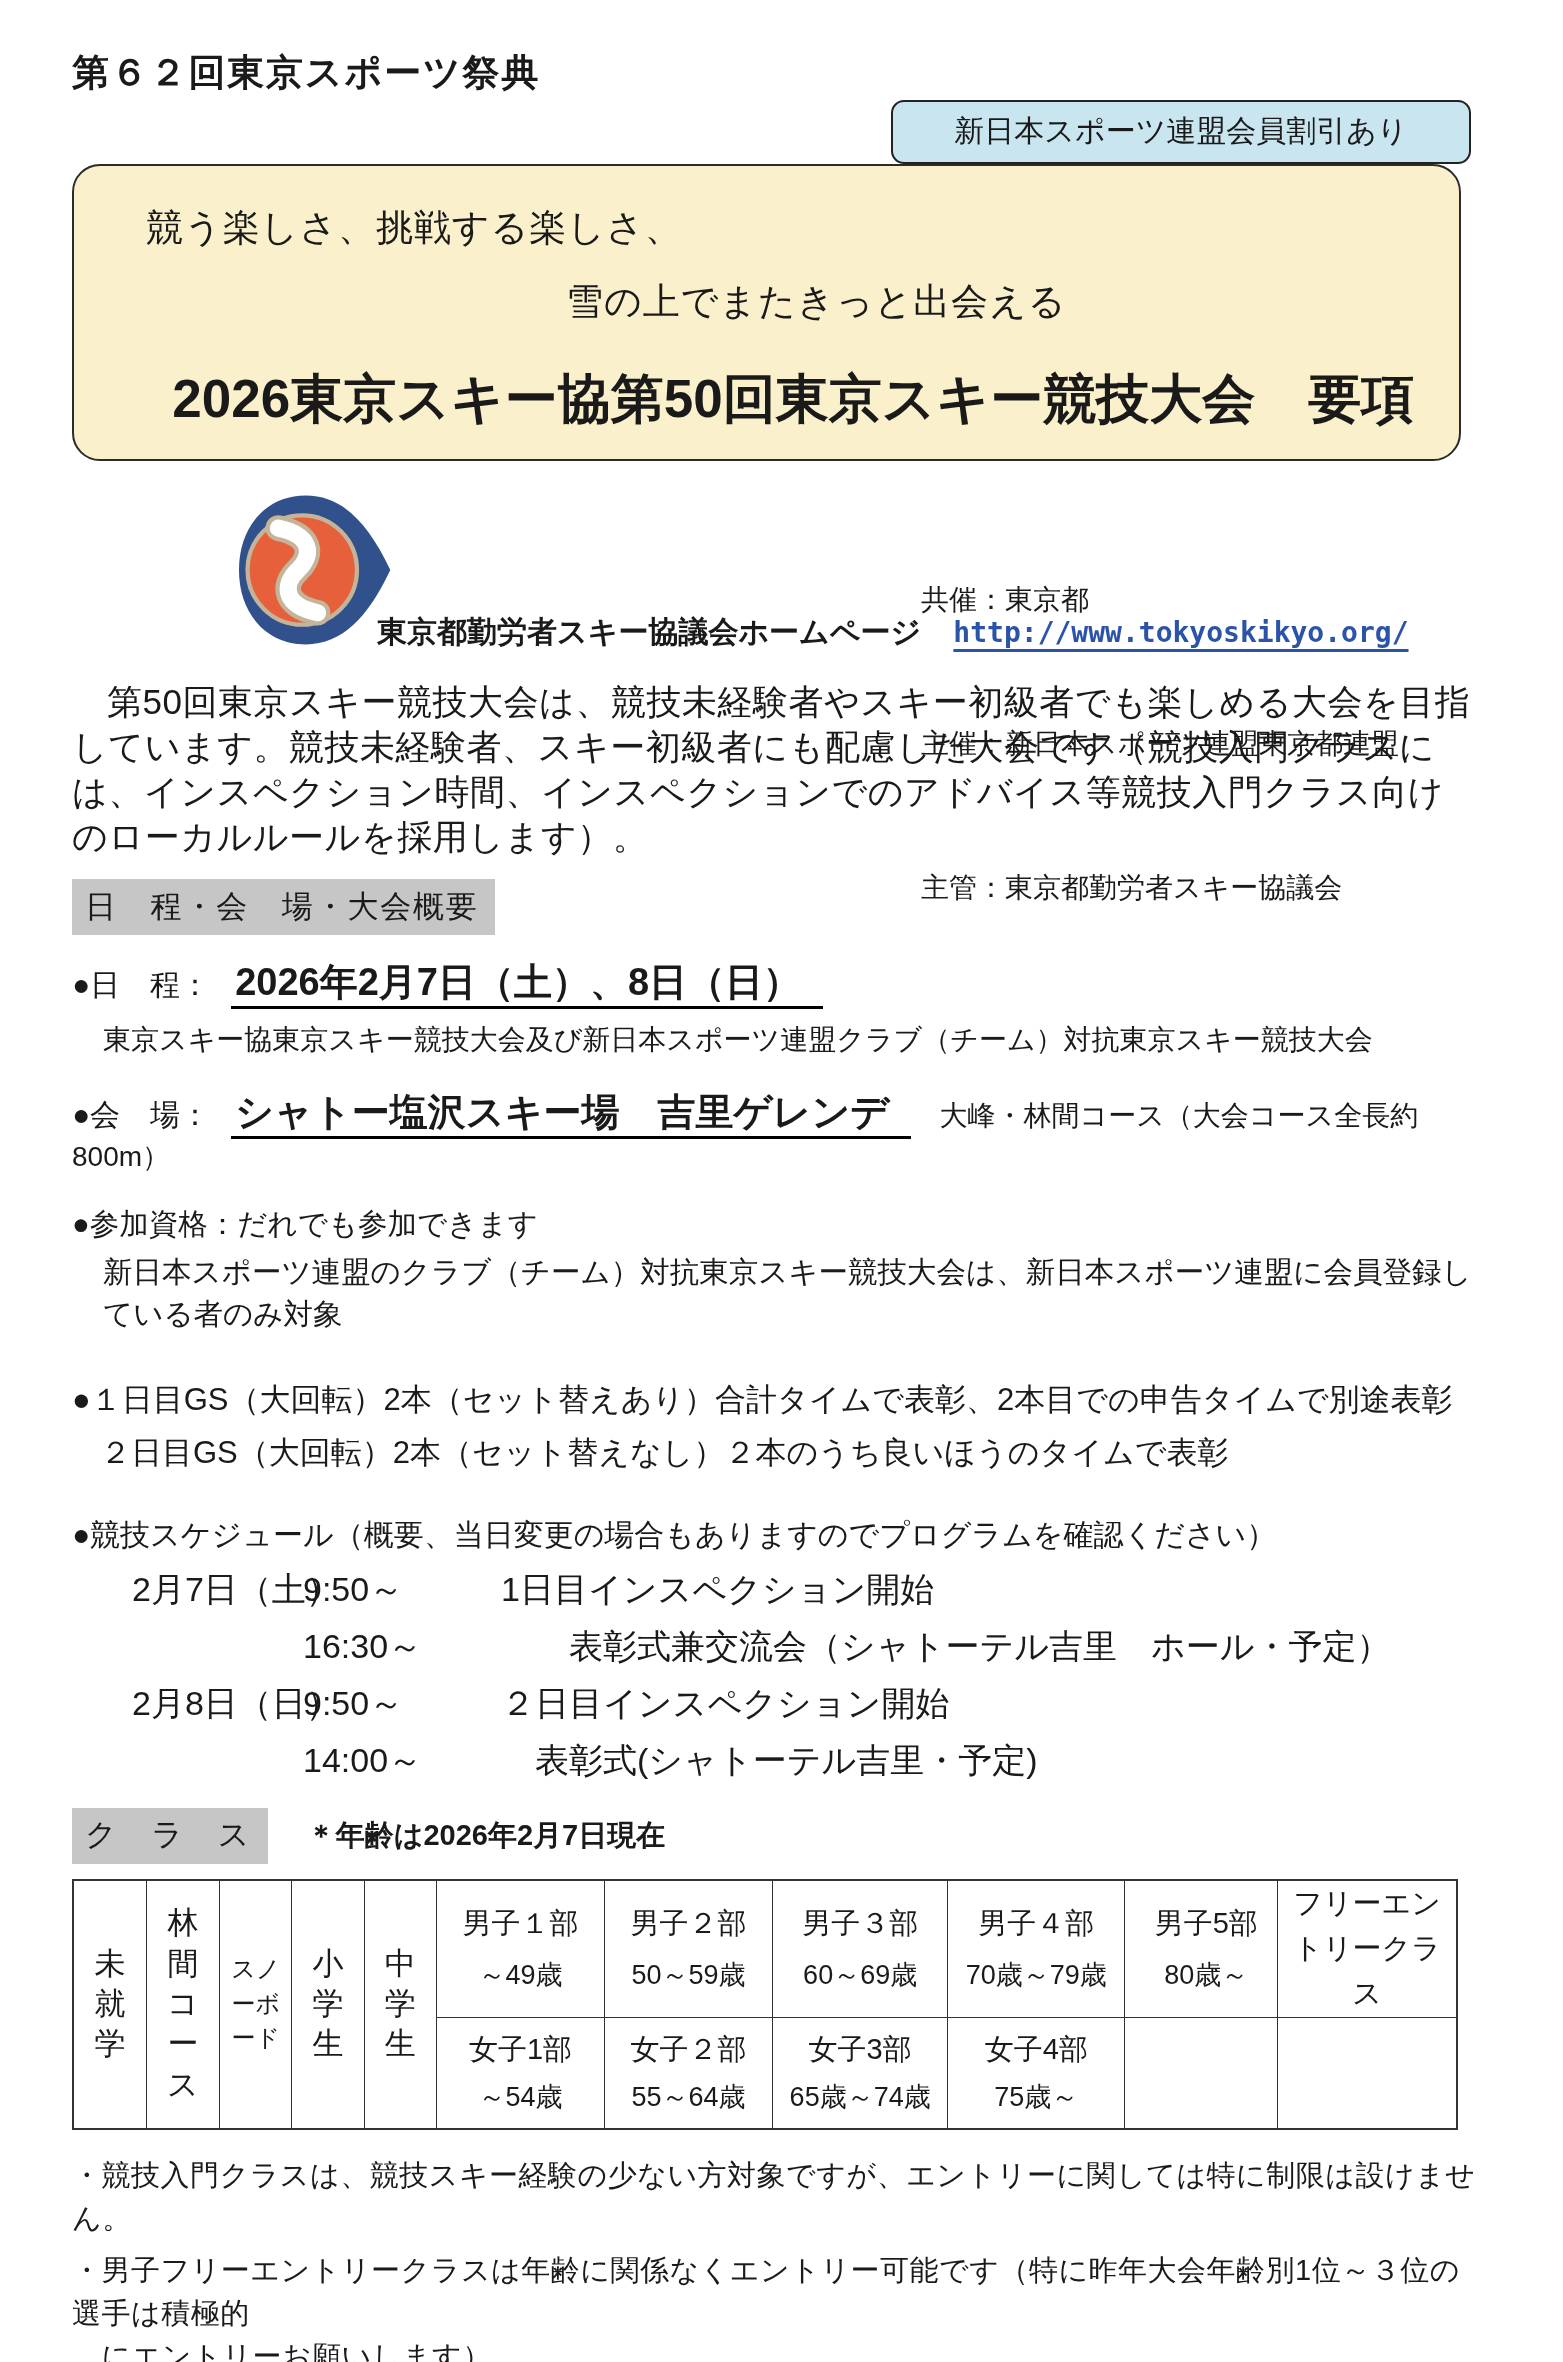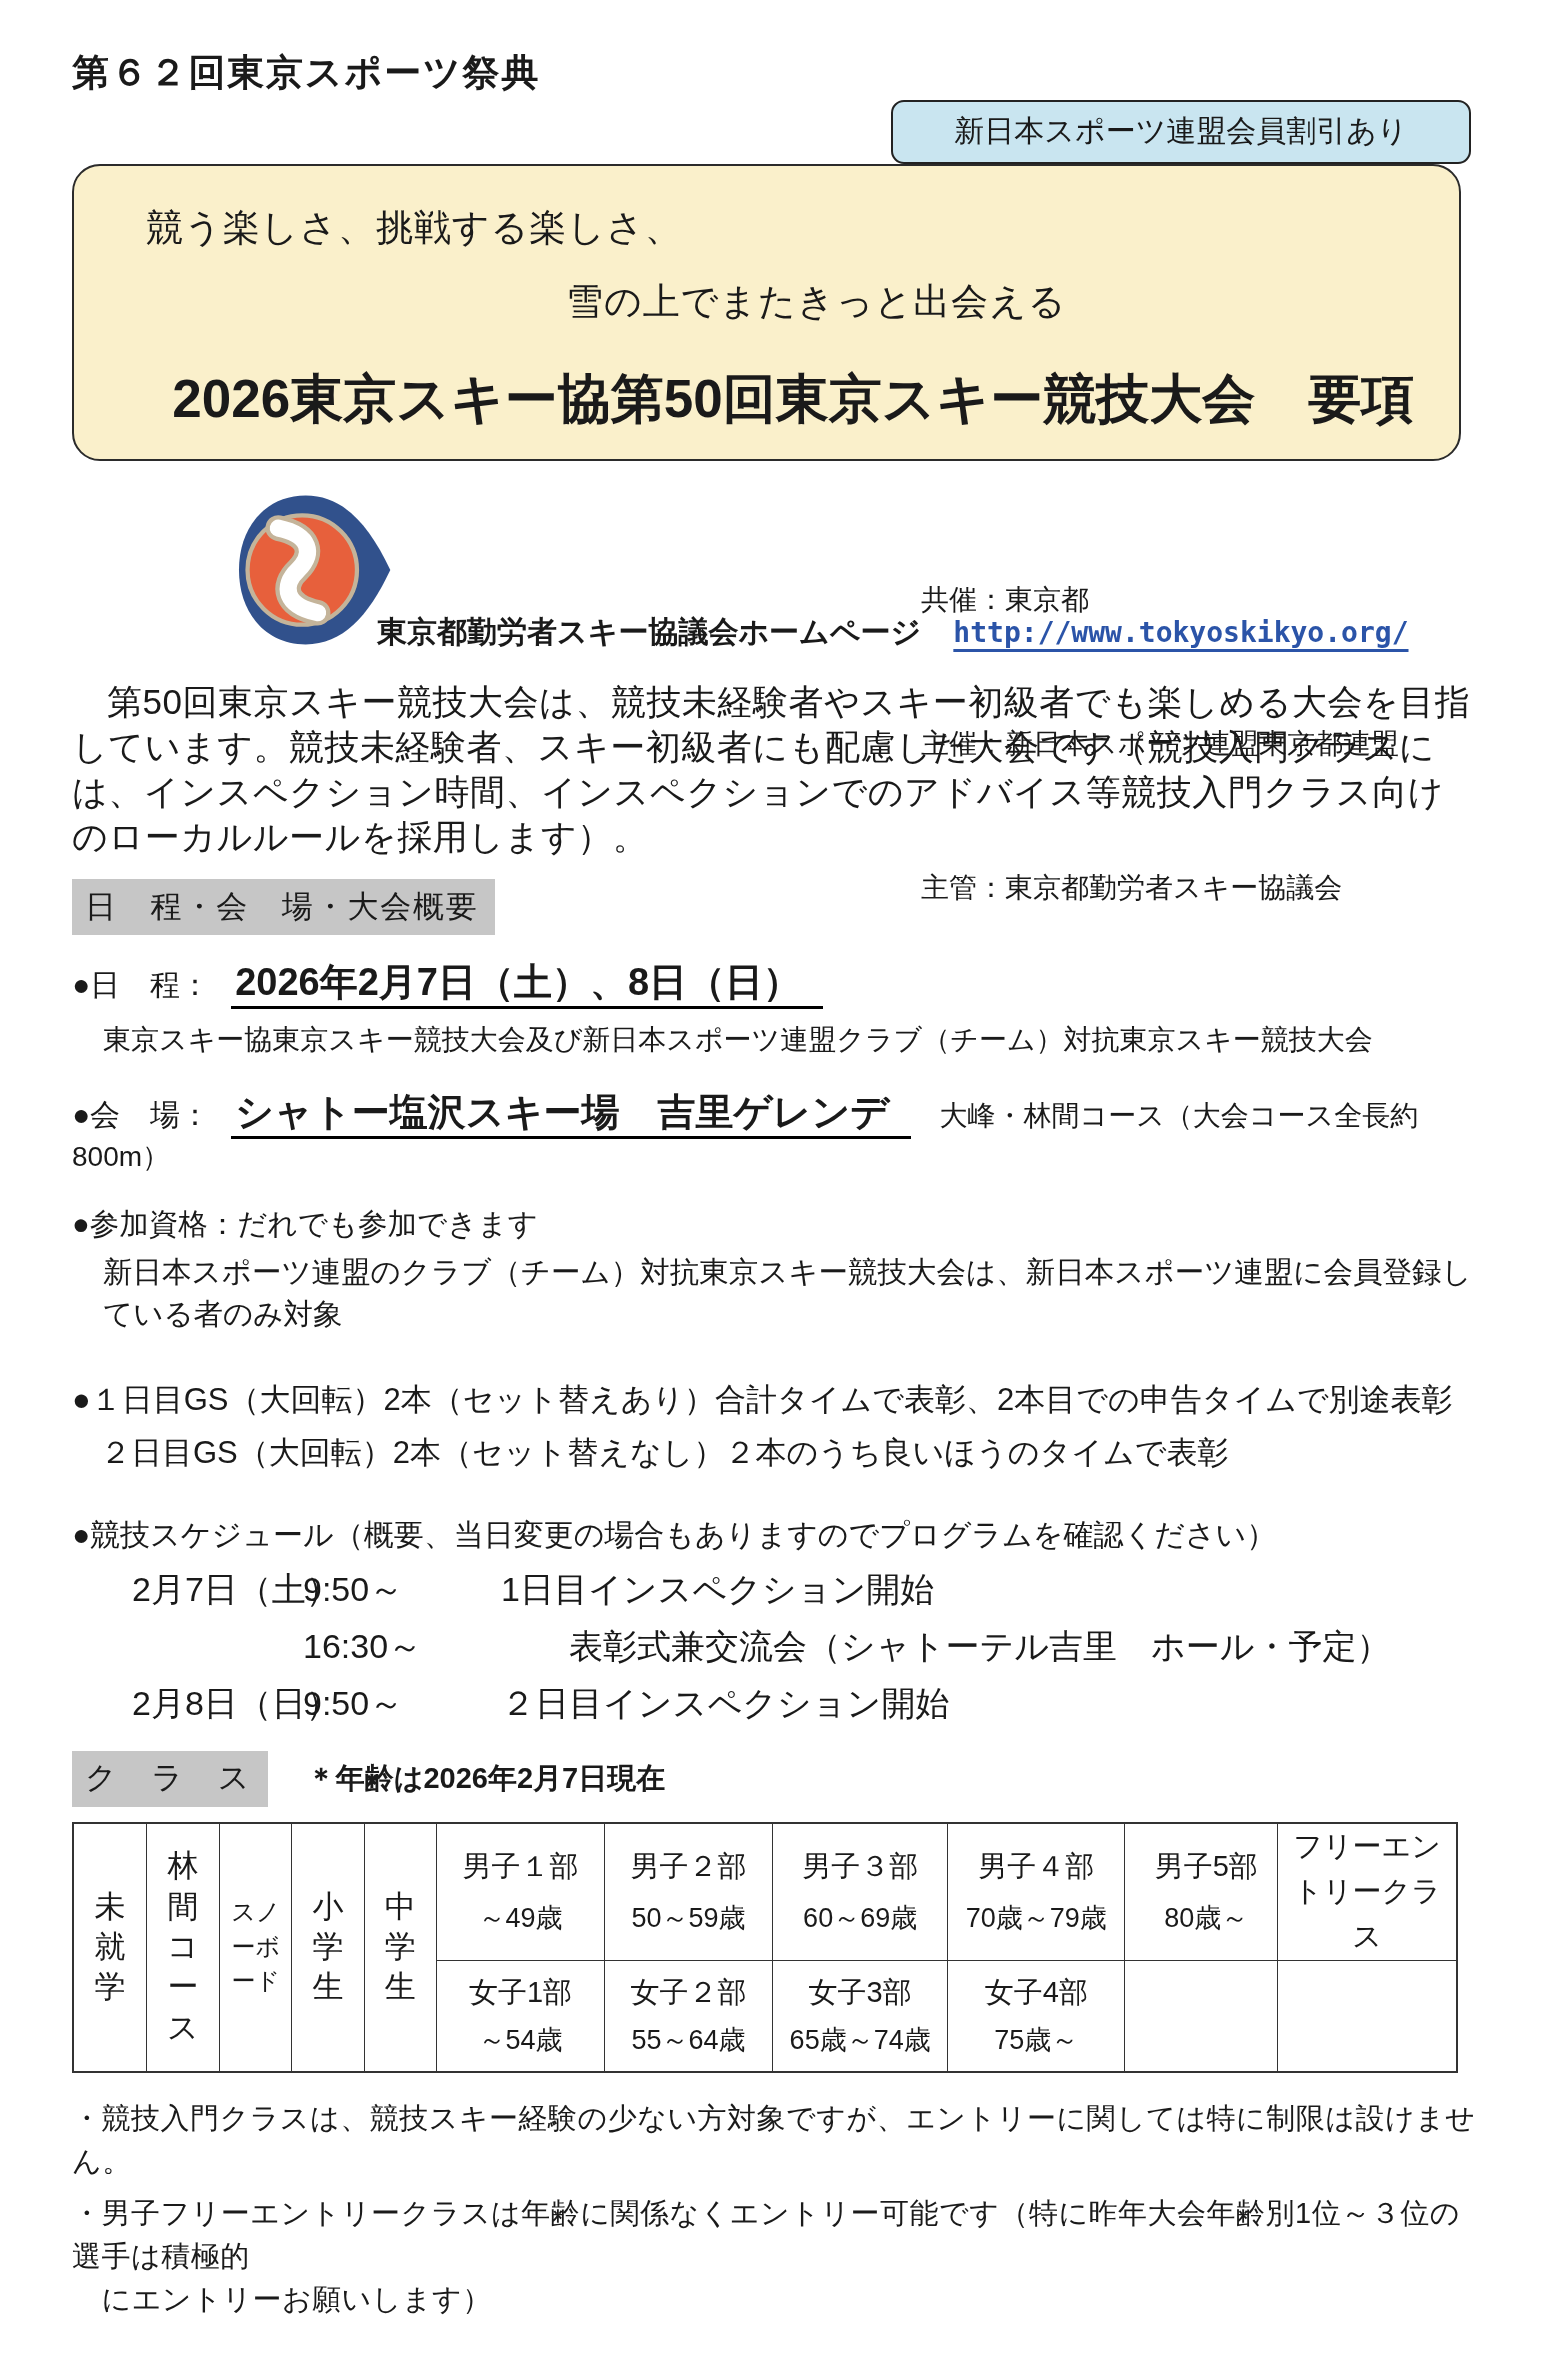--- a/index.html
+++ b/index.html
@@ -157,20 +157,25 @@
   </div>
   <div class="sched-row">
     <span></span>
     <span>16:30～</span>
     <span>　　表彰式兼交流会（シャトーテル吉里　ホール・予定）</span>
   </div>
   <div class="sched-row">
     <span>2月8日（日）</span>
     <span>9:50～</span>
     <span>２日目インスペクション開始</span>
+  </div>
+  <div class="sched-row">
+    <span></span>
+    <span>14:00～</span>
+    <span>　表彰式(シャトーテル吉里・予定)</span>
   </div>
 
   <div class="class-head-row">
     <span class="sec-header">ク　ラ　ス</span>
     <span class="age-note">＊年齢は2026年2月7日現在</span>
   </div>
 
   <table class="class-table">
     <colgroup>
       <col style="width:72px">

